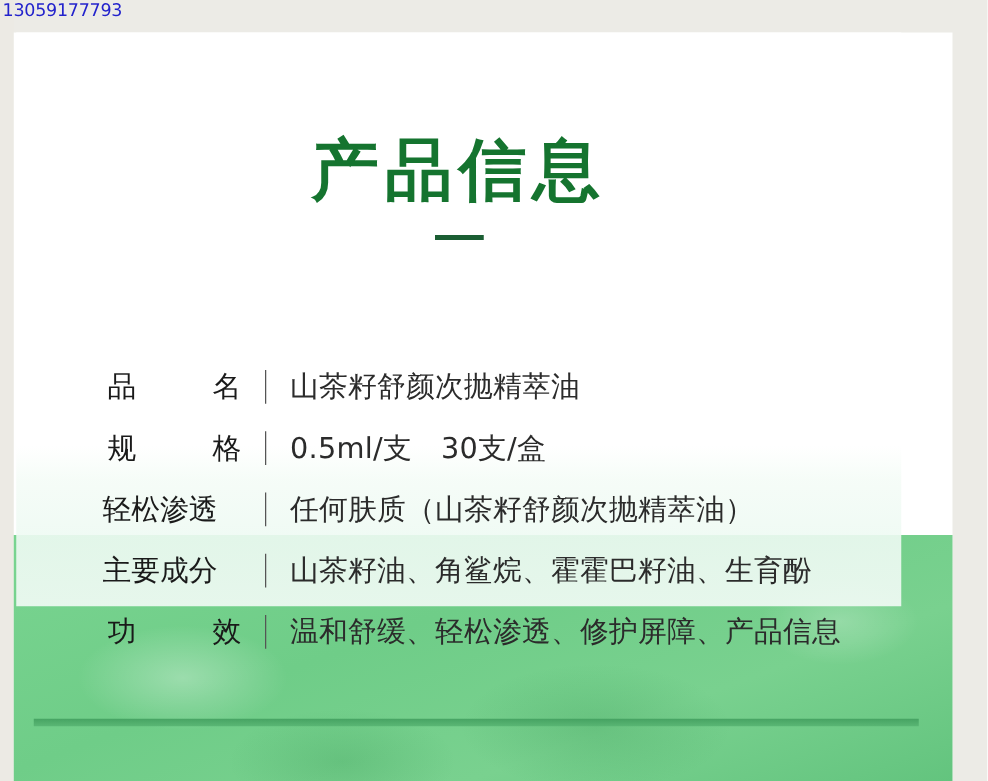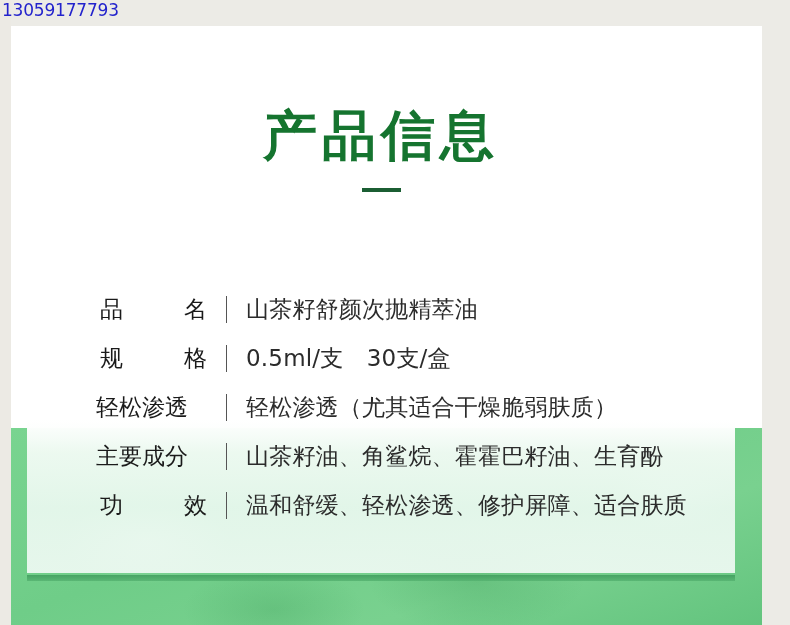--- a/index.html
+++ b/index.html
@@ -52,21 +52,21 @@
     line-height: 1.05;
   }
   .watermark .wm-name {
     display: block;
     font-size: 17px;
     padding-left: 22px;
     letter-spacing: 1px;
   }
   .watermark .wm-phone {
     display: block;
-    font-size: 17px;
+    font-size: 14px;
     padding-left: 2px;
     letter-spacing: -0.2px;
   }
 
   
   .green-band {
     position: absolute;
     left: 11px;
     top: 428px;
     width: 751px;
@@ -75,24 +75,24 @@
       radial-gradient(ellipse 120px 60px at 18% 58%, rgba(255,255,255,0.30), rgba(255,255,255,0) 70%),
       radial-gradient(ellipse 150px 70px at 62% 78%, rgba(40,140,70,0.22), rgba(40,140,70,0) 72%),
       radial-gradient(ellipse 90px 50px at 88% 35%, rgba(255,255,255,0.22), rgba(255,255,255,0) 70%),
       radial-gradient(ellipse 130px 60px at 35% 92%, rgba(30,130,60,0.18), rgba(30,130,60,0) 70%),
       linear-gradient(160deg, #79d490 0%, #6fcd88 40%, #79d18f 70%, #63c47e 100%);
   }
 
   
   .card {
     position: absolute;
-    left: 27px;
+    left: 13px;
     top: 26px;
     width: 708px;
-    height: 547px;
+    height: 459px;
     background: linear-gradient(180deg,
         #ffffff 0%,
         #ffffff 72%,
         rgba(245,252,247,0.93) 78%,
         rgba(238,250,243,0.90) 88%,
         rgba(240,250,244,0.92) 100%);
     box-sizing: border-box;
   }
   .card-shadow {
     position: absolute;
@@ -212,36 +212,36 @@
           <span>规</span>
             <span>格</span>
         </div>
         <div class="spec-divider"></div>
         <div class="spec-value">0.5ml/支　30支/盒</div>
       </div>
 
       <div class="spec-row">
         <div class="spec-label">轻松渗透</div>
         <div class="spec-divider"></div>
-        <div class="spec-value">轻松渗透（尤其适合干燥脆弱肤质）</div>
+        <div class="spec-value">任何肤质（山茶籽舒颜次抛精萃油）</div>
       </div>
 
       <div class="spec-row">
         <div class="spec-label">主要成分</div>
         <div class="spec-divider"></div>
         <div class="spec-value">山茶籽油、角鲨烷、霍霍巴籽油、生育酚</div>
       </div>
 
       <div class="spec-row">
         <div class="spec-label two-char">
           <span>功</span>
             <span>效</span>
         </div>
         <div class="spec-divider"></div>
-        <div class="spec-value">温和舒缓、轻松渗透、修护屏障、适合肤质</div>
+        <div class="spec-value">温和舒缓、轻松渗透、修护屏障、产品信息</div>
       </div>
 
     </div>
   </div>
 
   <div class="card-shadow"></div>
 
   <div class="watermark">
     <span class="wm-phone">13059177793</span>
   </div>

